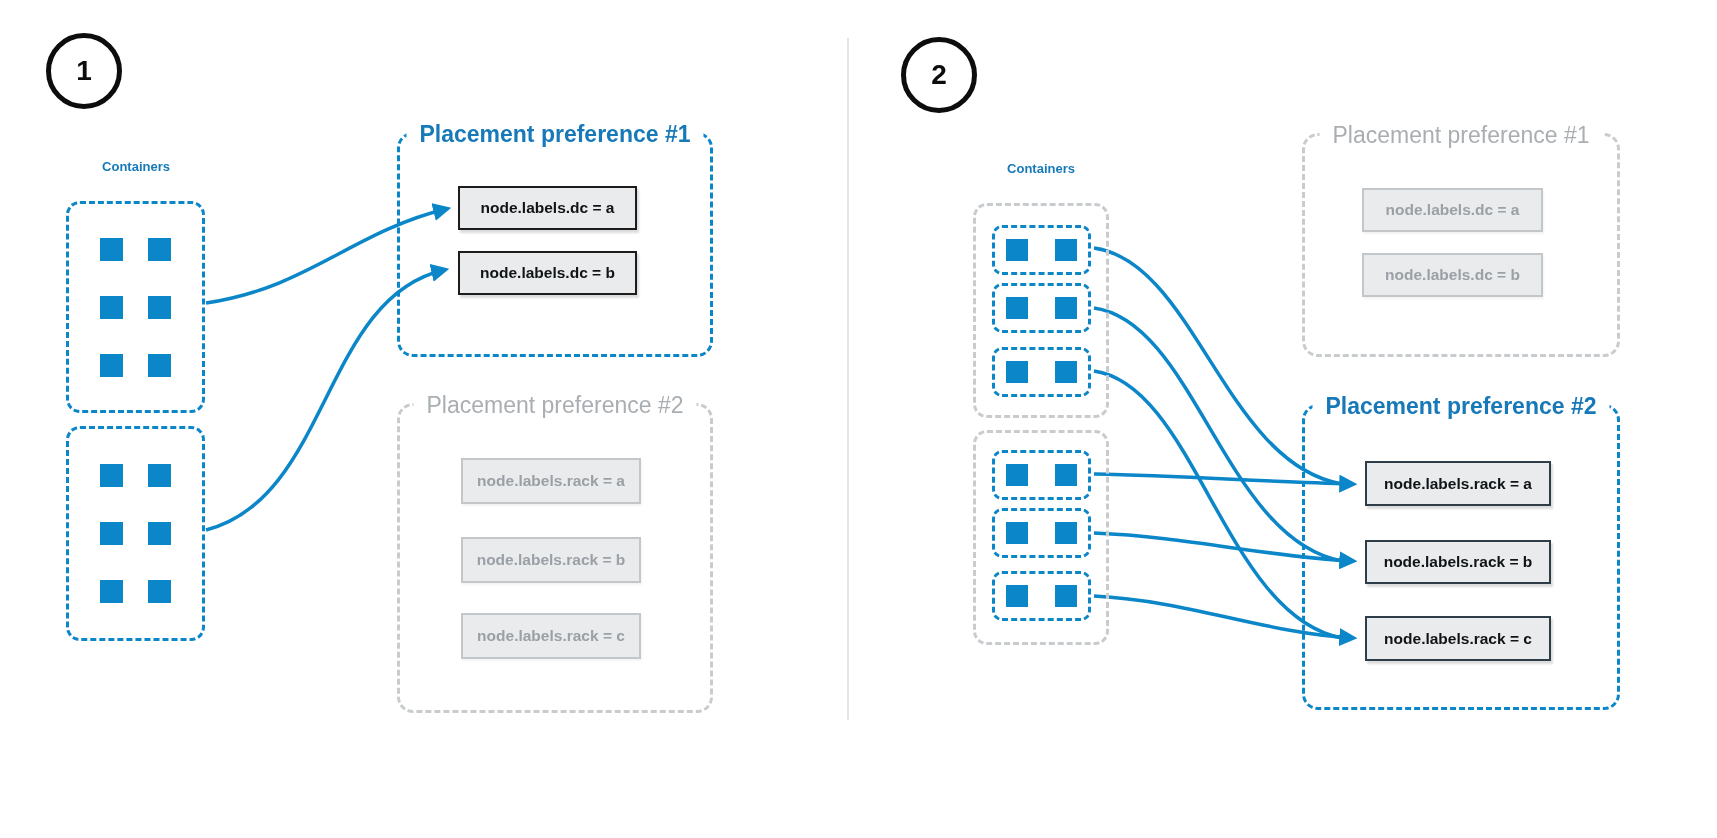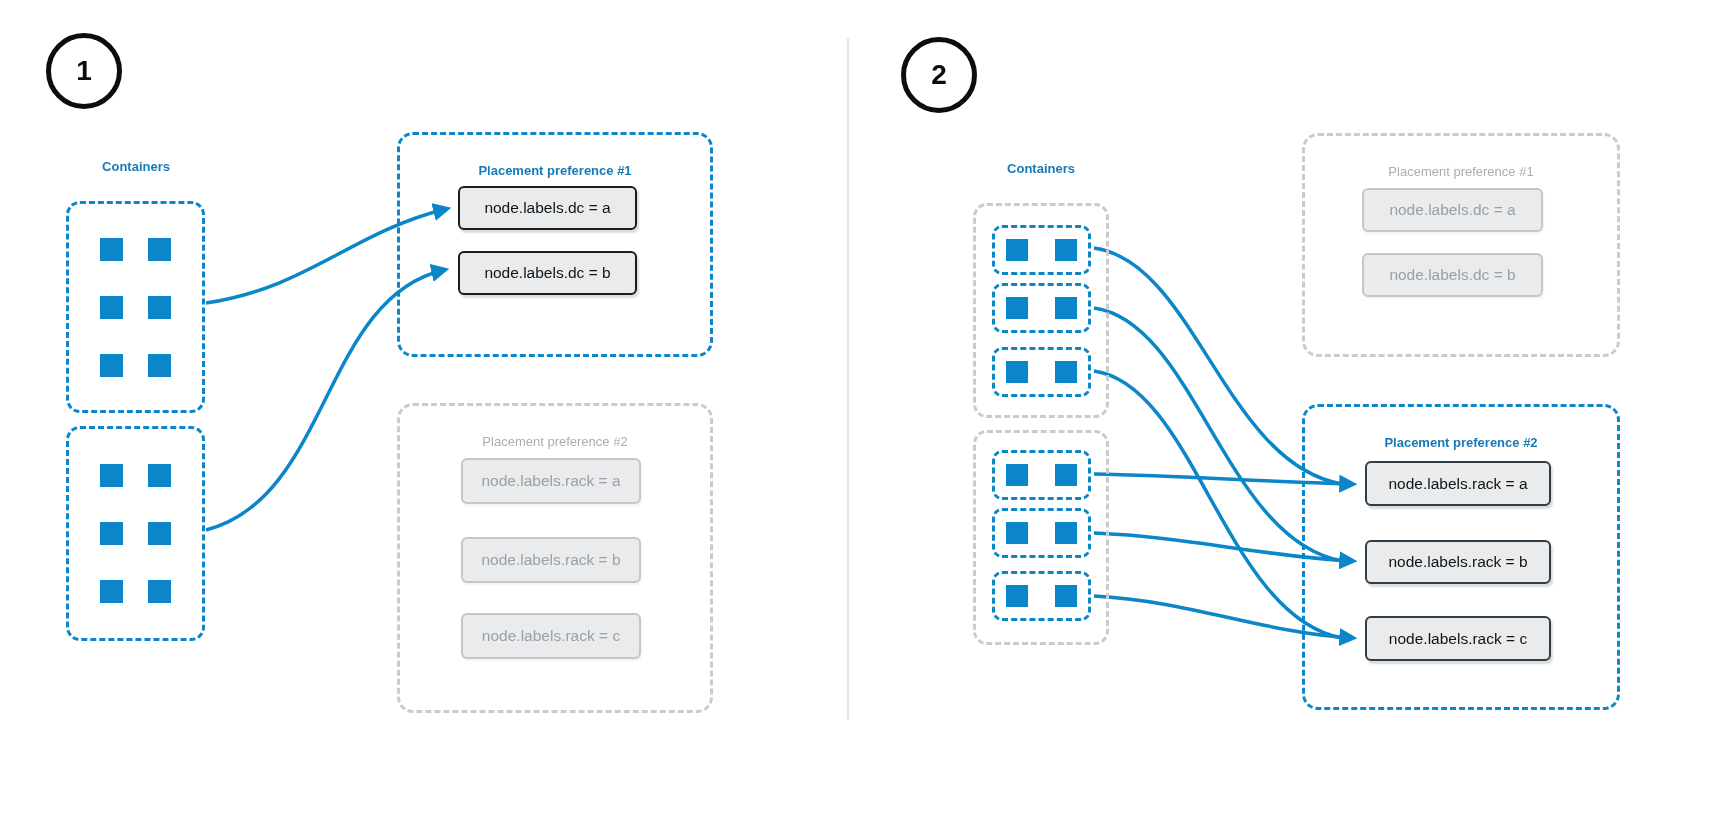--- a/index.html
+++ b/index.html
@@ -32,27 +32,27 @@
   .mini{
     position:absolute;border:3px dashed var(--blue,#0b86c8);border-radius:10px;
     display:flex;gap:27px;align-items:center;justify-content:center;
   }
   .mini .sq{width:22px;height:22px;}
   .pref{position:absolute;border-radius:16px;}
   .pref.blue{border:3px dashed var(--blue,#0b86c8);}
   .pref.gray{border:3px dashed var(--gray-line,#c9cccf);}
   .pref-title{
     position:absolute;top:-14px;left:50%;transform:translateX(-50%);
-    background:#fff;padding:0 13px;font-size:13px;line-height:27px;white-space:nowrap;margin-top:36px;
+    background:#fff;padding:0 13px;font-size:23px;line-height:27px;white-space:nowrap;
   }
   .pref.blue>.pref-title{color:var(--blue-text,#1779b8);font-weight:700;}
   .pref.gray>.pref-title{color:var(--gray-text,#a9aeb2);font-weight:400;}
   .node{
     position:absolute;display:flex;align-items:center;justify-content:center;
-    font-size:15.5px;font-weight:400;border-radius:6px;background:var(--node-fill,#e9ebec);
+    font-size:15.5px;font-weight:700;border-radius:0;background:var(--node-fill,#e9ebec);
   }
   .node.on{border:2.5px solid var(--node-border-active,#2e3d48);color:#101417;box-shadow:2px 3px 2px rgba(0,0,0,.14);}
   .node.on.b1{border-color:#1c1c1c;}
   .node.off{border:2px solid var(--node-border-inactive,#c3c7ca);color:var(--node-text-inactive,#9aa0a5);box-shadow:1px 2px 2px rgba(0,0,0,.05);}
 </style>
 </head>
 <body>
 
 <div class="stage">
 

